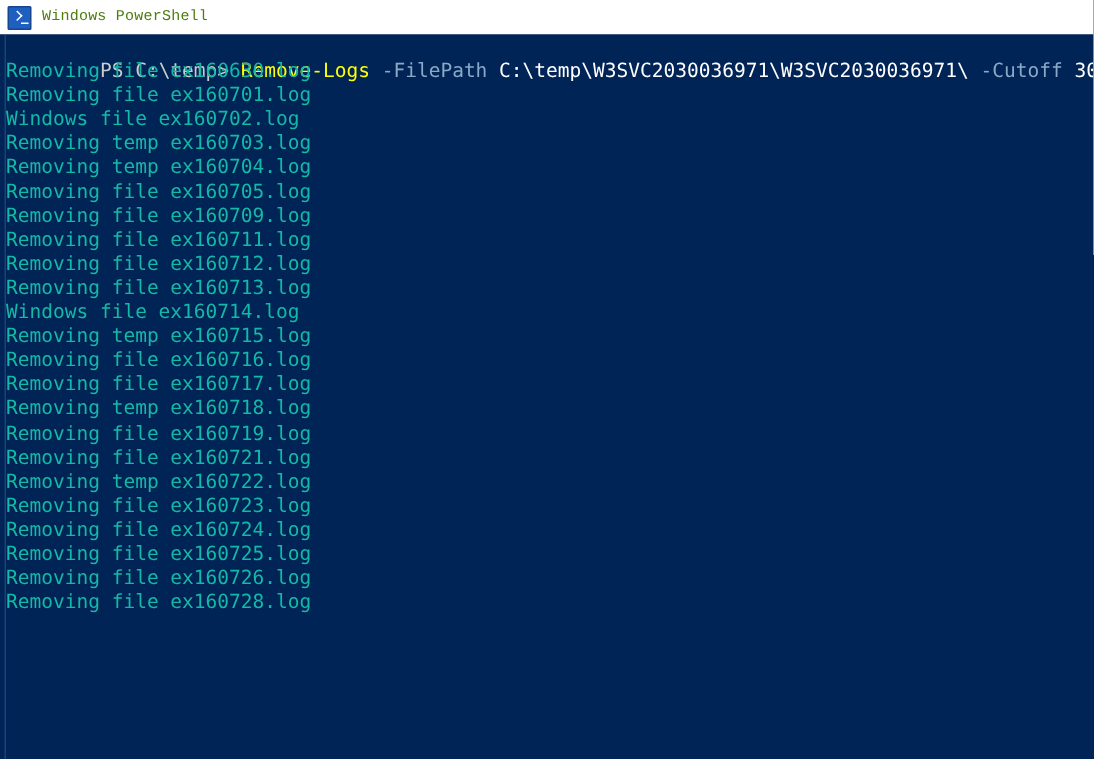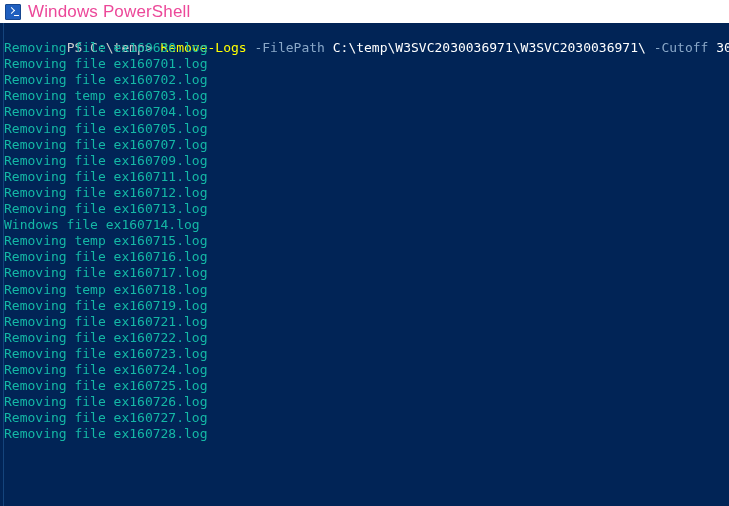--- a/index.html
+++ b/index.html
@@ -54,23 +54,23 @@
     
     content: "";
     position: absolute;
     left: 8px;
     top: 10px;
     width: 5px;
     height: 1.5px;
     background: #ffffff;
   }
   .title-text {
-    font-family: Liberation Sans, sans-serif;
-    font-size: 17px;
-    color: #ec4899;
+    font-family: Liberation Mono, monospace;
+    font-size: 10px;
+    color: #4d7c0f;
     margin-left: 7px;
     white-space: nowrap;
     letter-spacing: 0.15px;
   }
 
   
   .console {
     position: absolute;
     top: 23px;
     left: 0;
@@ -121,41 +121,39 @@
     <div class="left-rule"></div>
     <div class="lines">
 
       <div class="line">
         <span class="seg-prompt">PS C:\temp&gt; </span><span class="seg-cmd">Remove-Logs</span><span class="seg-param"> -FilePath </span><span class="seg-value">C:\temp\W3SVC2030036971\W3SVC2030036971\</span><span class="seg-param"> -Cutoff </span><span class="seg-value">30</span>
       </div>
 
       <div id="output-host">
           <div class="line seg-out">Removing file ex160630.log</div>
           <div class="line seg-out">Removing file ex160701.log</div>
-          <div class="line seg-out">Removing file ex160702.log</div>
+          <div class="line seg-out">Windows file ex160702.log</div>
           <div class="line seg-out">Removing temp ex160703.log</div>
-          <div class="line seg-out">Removing file ex160704.log</div>
+          <div class="line seg-out">Removing temp ex160704.log</div>
           <div class="line seg-out">Removing file ex160705.log</div>
-          <div class="line seg-out">Removing file ex160707.log</div>
           <div class="line seg-out">Removing file ex160709.log</div>
           <div class="line seg-out">Removing file ex160711.log</div>
           <div class="line seg-out">Removing file ex160712.log</div>
           <div class="line seg-out">Removing file ex160713.log</div>
           <div class="line seg-out">Windows file ex160714.log</div>
           <div class="line seg-out">Removing temp ex160715.log</div>
           <div class="line seg-out">Removing file ex160716.log</div>
           <div class="line seg-out">Removing file ex160717.log</div>
           <div class="line seg-out">Removing temp ex160718.log</div>
           <div class="line seg-out">Removing file ex160719.log</div>
           <div class="line seg-out">Removing file ex160721.log</div>
-          <div class="line seg-out">Removing file ex160722.log</div>
+          <div class="line seg-out">Removing temp ex160722.log</div>
           <div class="line seg-out">Removing file ex160723.log</div>
           <div class="line seg-out">Removing file ex160724.log</div>
           <div class="line seg-out">Removing file ex160725.log</div>
           <div class="line seg-out">Removing file ex160726.log</div>
-          <div class="line seg-out">Removing file ex160727.log</div>
           <div class="line seg-out">Removing file ex160728.log</div>
         </div>
 
     </div>
   </div>
 
 </div>
 
 </body></html>

